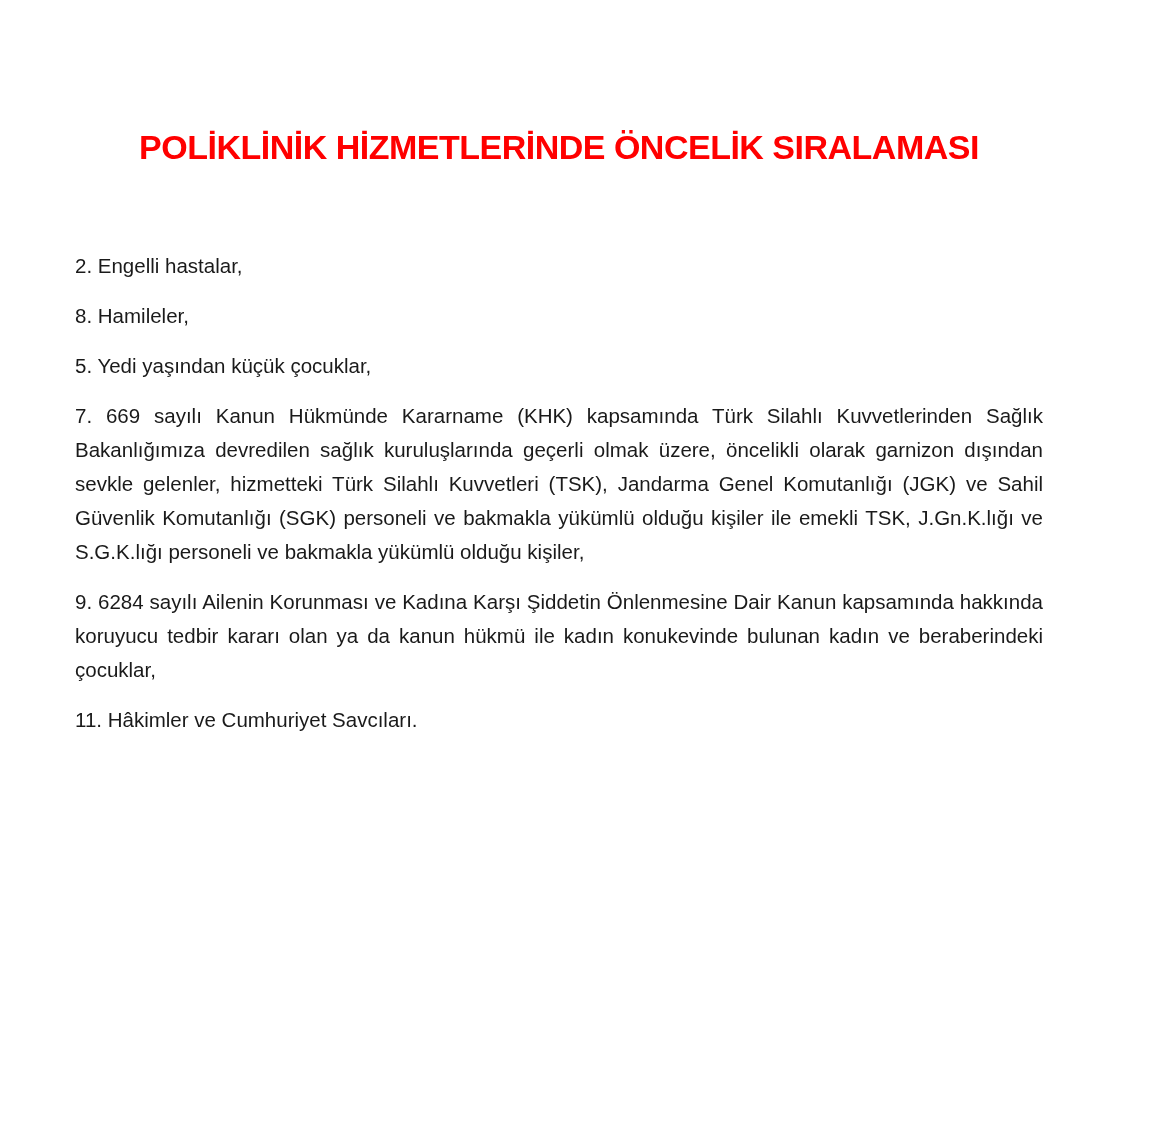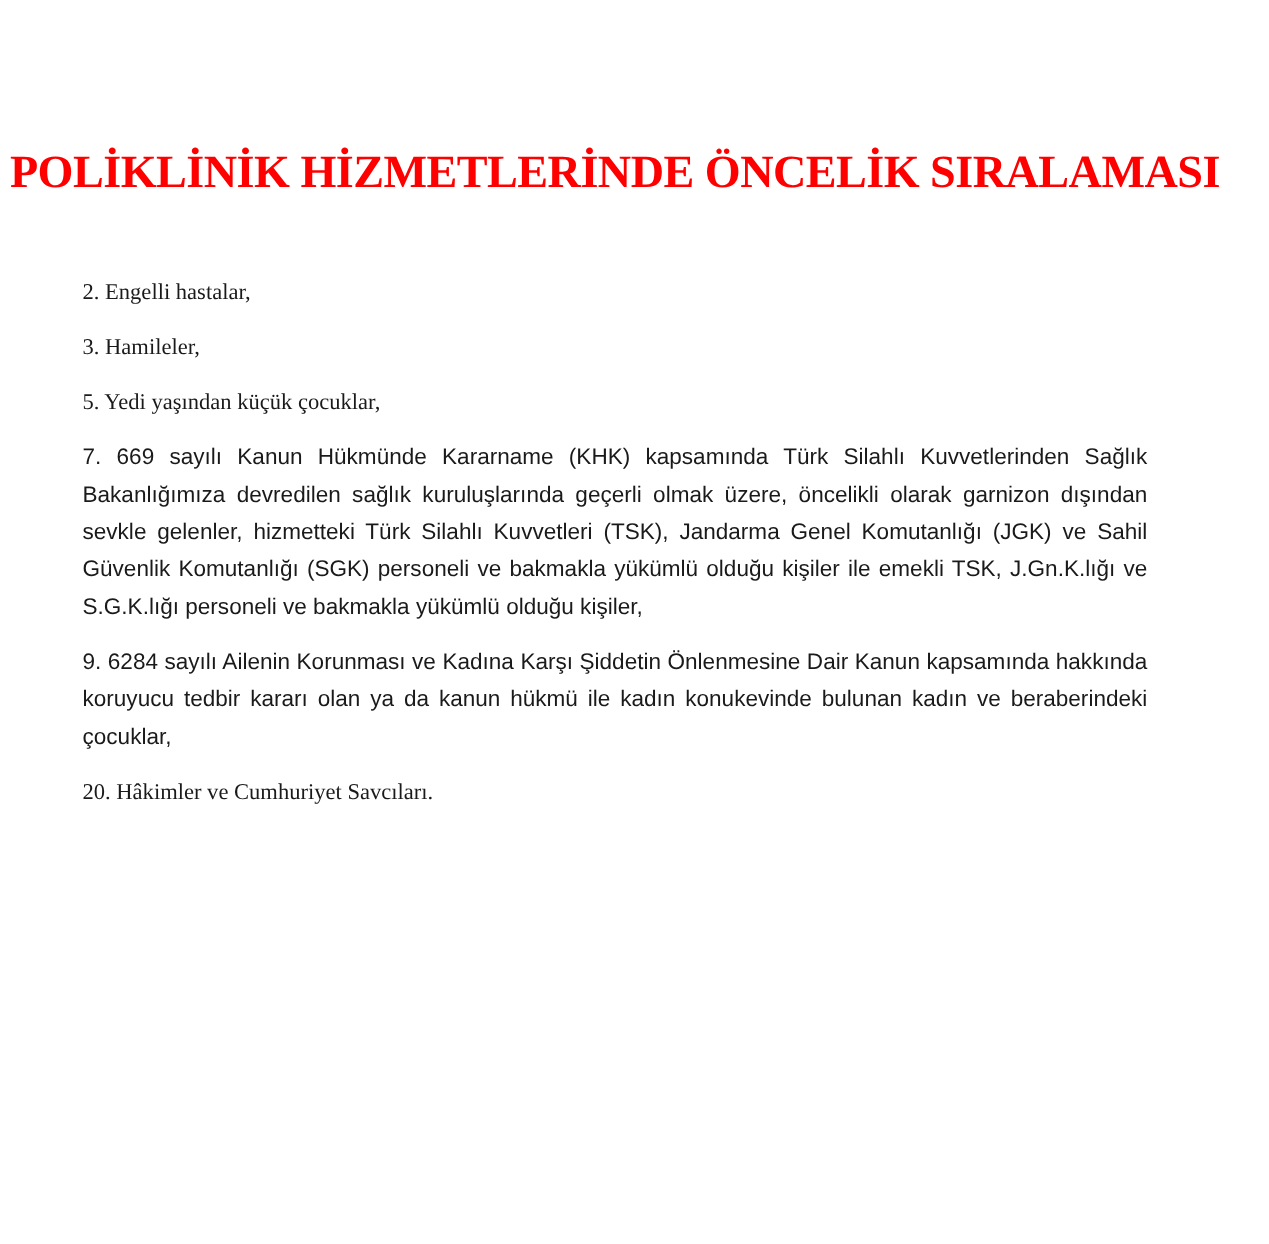--- a/index.html
+++ b/index.html
@@ -1,29 +1,29 @@
 <!DOCTYPE html>
 <html><head>
 <meta charset="utf-8">
 <style>
   html, body { margin: 0; padding: 0; background: #ffffff; }
   body { width: 1154px; height: 1131px; position: relative; overflow: hidden;
          font-family: "Liberation Sans", "DejaVu Sans", sans-serif; color: #1a1a1a; }
   .title { position: absolute; left: 0; width: 1118px; top: 105px; text-align: center;
-           color: #ff0000; font-weight: bold; font-size: 42px; letter-spacing: -0.5px;
-           font-family: Liberation Serif, serif; }
+           color: #ff0000; font-weight: bold; font-size: 34px; letter-spacing: -0.5px;
+           font-family: Liberation Sans, sans-serif; }
   .list { position: absolute; left: 75px; width: 968px; top: 249px; margin: 0; padding: 0; list-style: none; }
   .item { font-size: 20.5px; line-height: 34px; text-align: justify; margin: 0 0 16px 0; }
-  .item.single { text-align: left; font-family: Liberation Serif, serif; }
+  .item.single { text-align: left; }
 </style>
 </head>
 <body>
 
 <h1 class="title">POLİKLİNİK HİZMETLERİNDE ÖNCELİK SIRALAMASI</h1>
 
 <ul class="list">
   <li class="item single">2. Engelli hastalar,</li>
-  <li class="item single">3. Hamileler,</li>
+  <li class="item single">8. Hamileler,</li>
   <li class="item single">5. Yedi yaşından küçük çocuklar,</li>
   <li class="item">7. 669 sayılı Kanun Hükmünde Kararname (KHK) kapsamında Türk Silahlı Kuvvetlerinden Sağlık Bakanlığımıza devredilen sağlık kuruluşlarında geçerli olmak üzere, öncelikli olarak garnizon dışından sevkle gelenler, hizmetteki Türk Silahlı Kuvvetleri (TSK), Jandarma Genel Komutanlığı (JGK) ve Sahil Güvenlik Komutanlığı (SGK) personeli ve bakmakla yükümlü olduğu kişiler ile emekli TSK, J.Gn.K.lığı ve S.G.K.lığı personeli ve bakmakla yükümlü olduğu kişiler,</li>
   <li class="item">9. 6284 sayılı Ailenin Korunması ve Kadına Karşı Şiddetin Önlenmesine Dair Kanun kapsamında hakkında koruyucu tedbir kararı olan ya da kanun hükmü ile kadın konukevinde bulunan kadın ve beraberindeki çocuklar,</li>
-  <li class="item single">20. Hâkimler ve Cumhuriyet Savcıları.</li>
+  <li class="item single">11. Hâkimler ve Cumhuriyet Savcıları.</li>
 </ul>
 
 </body></html>

